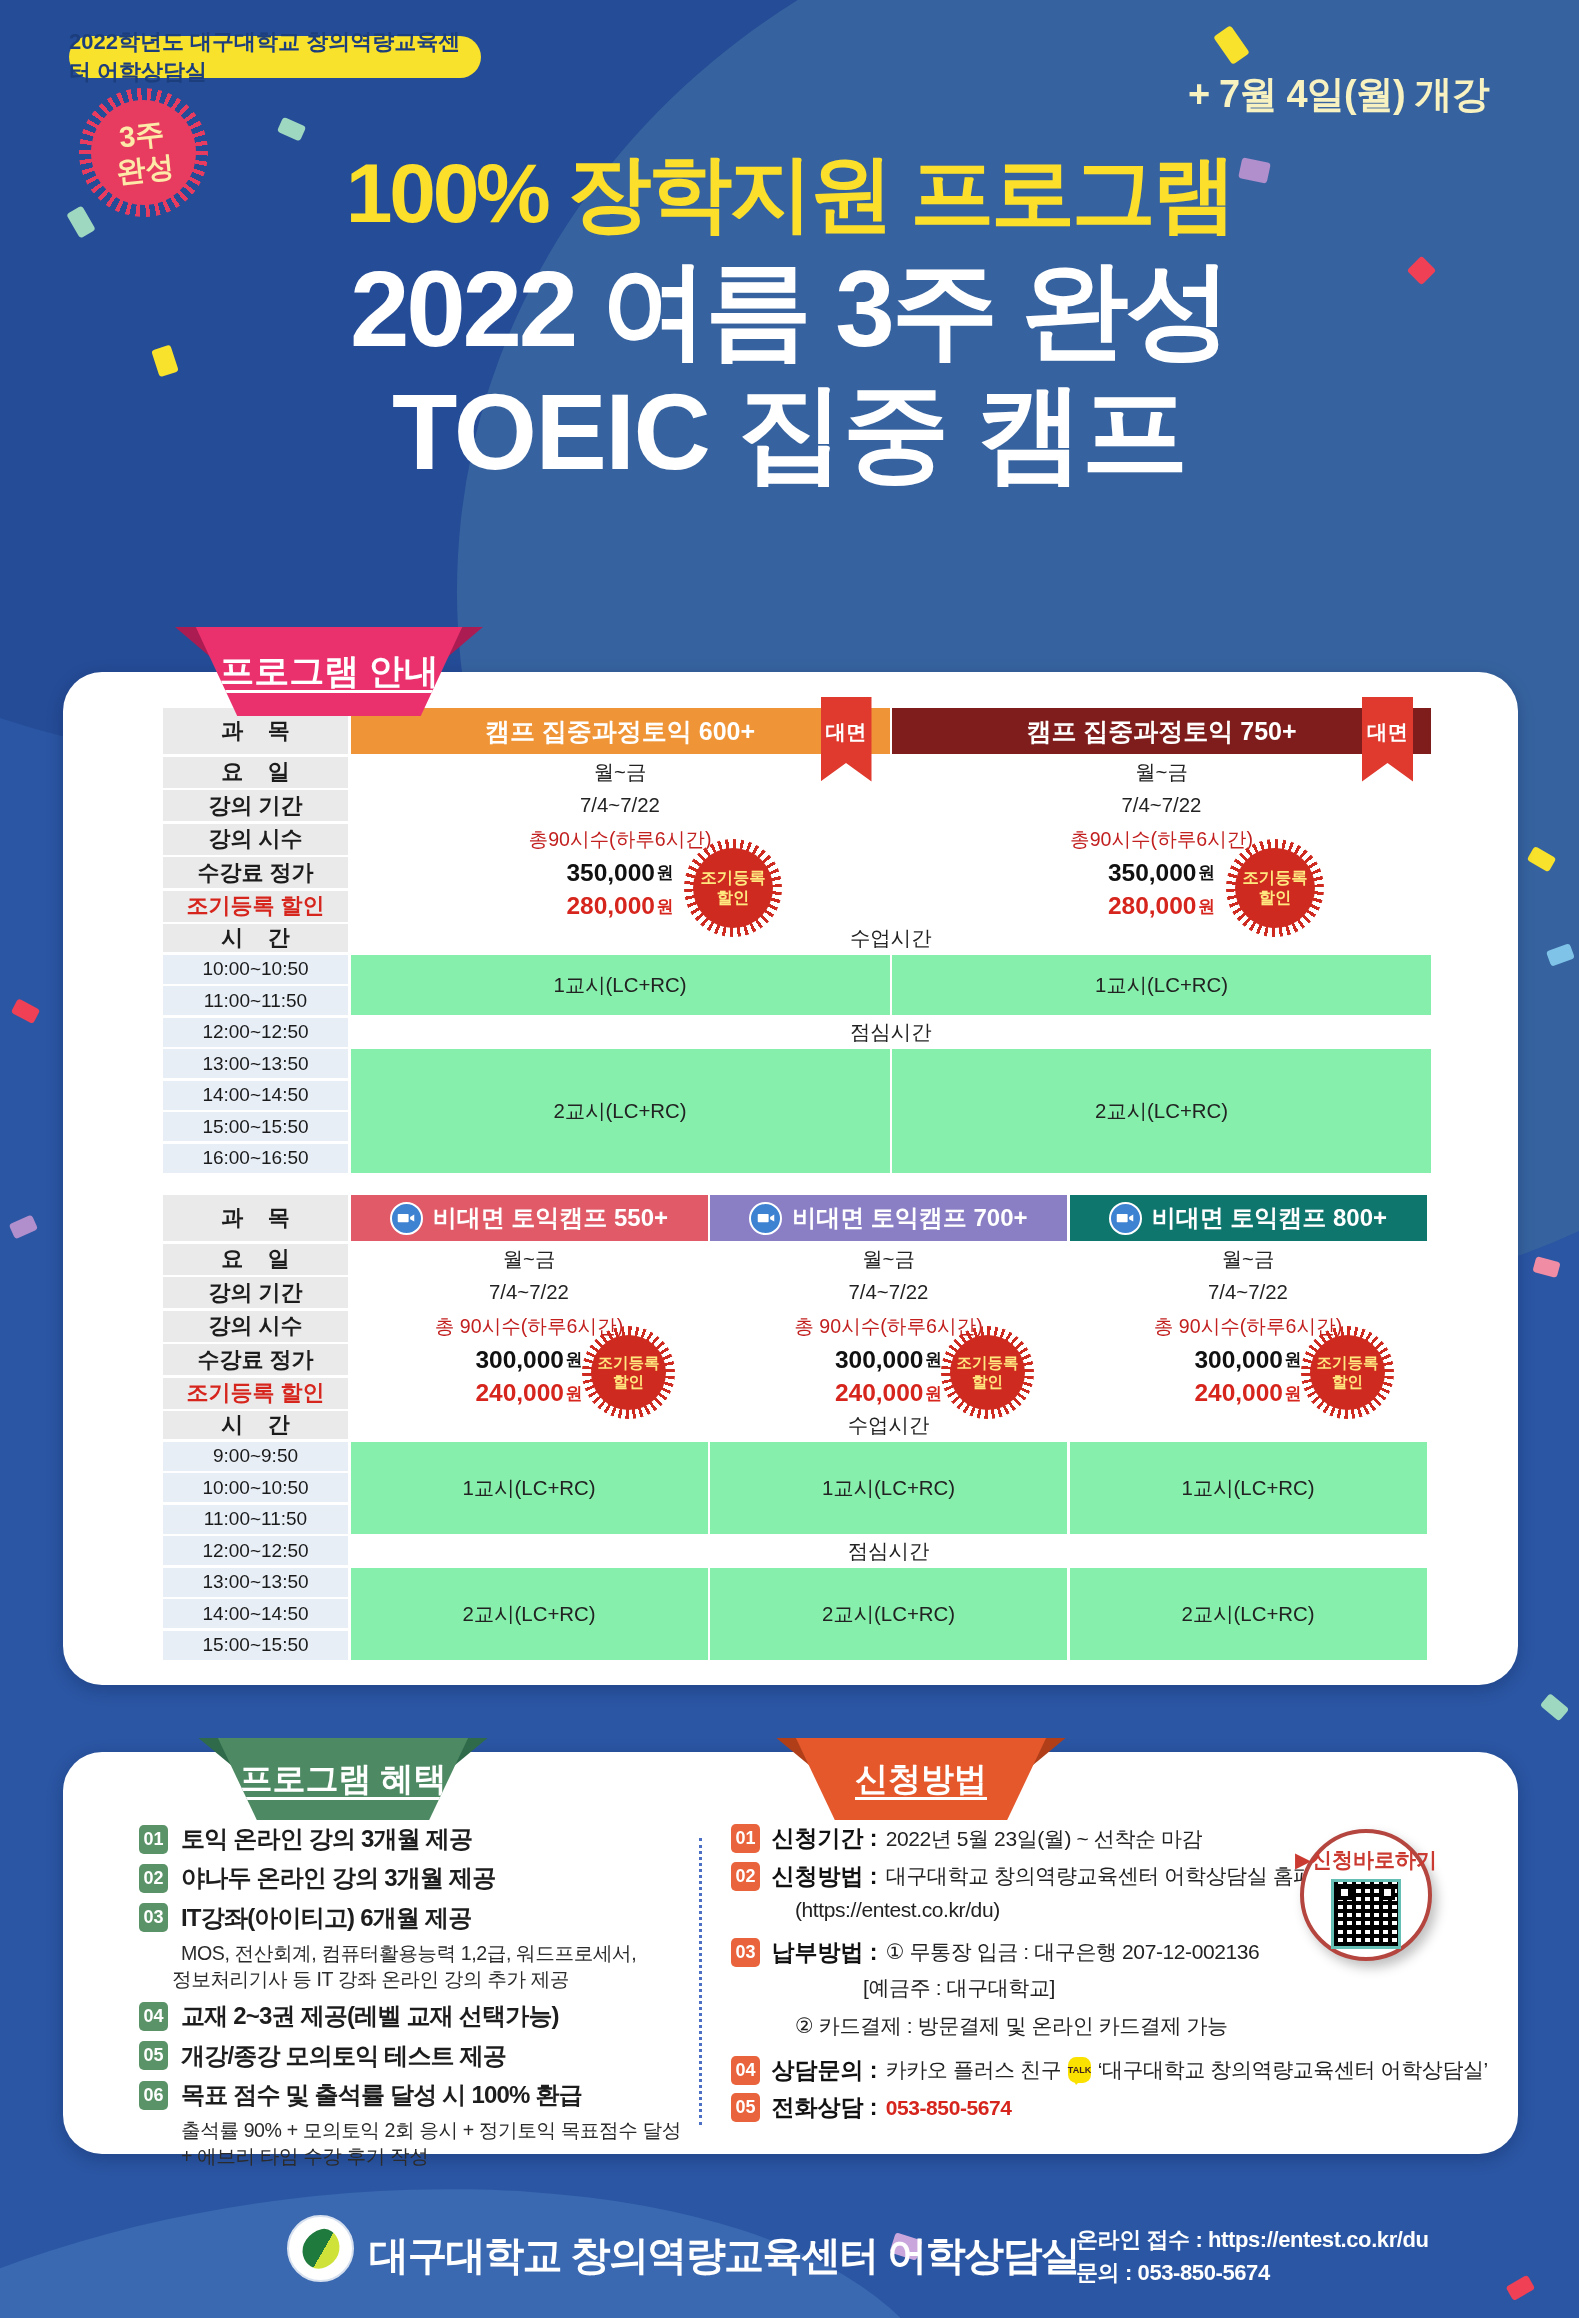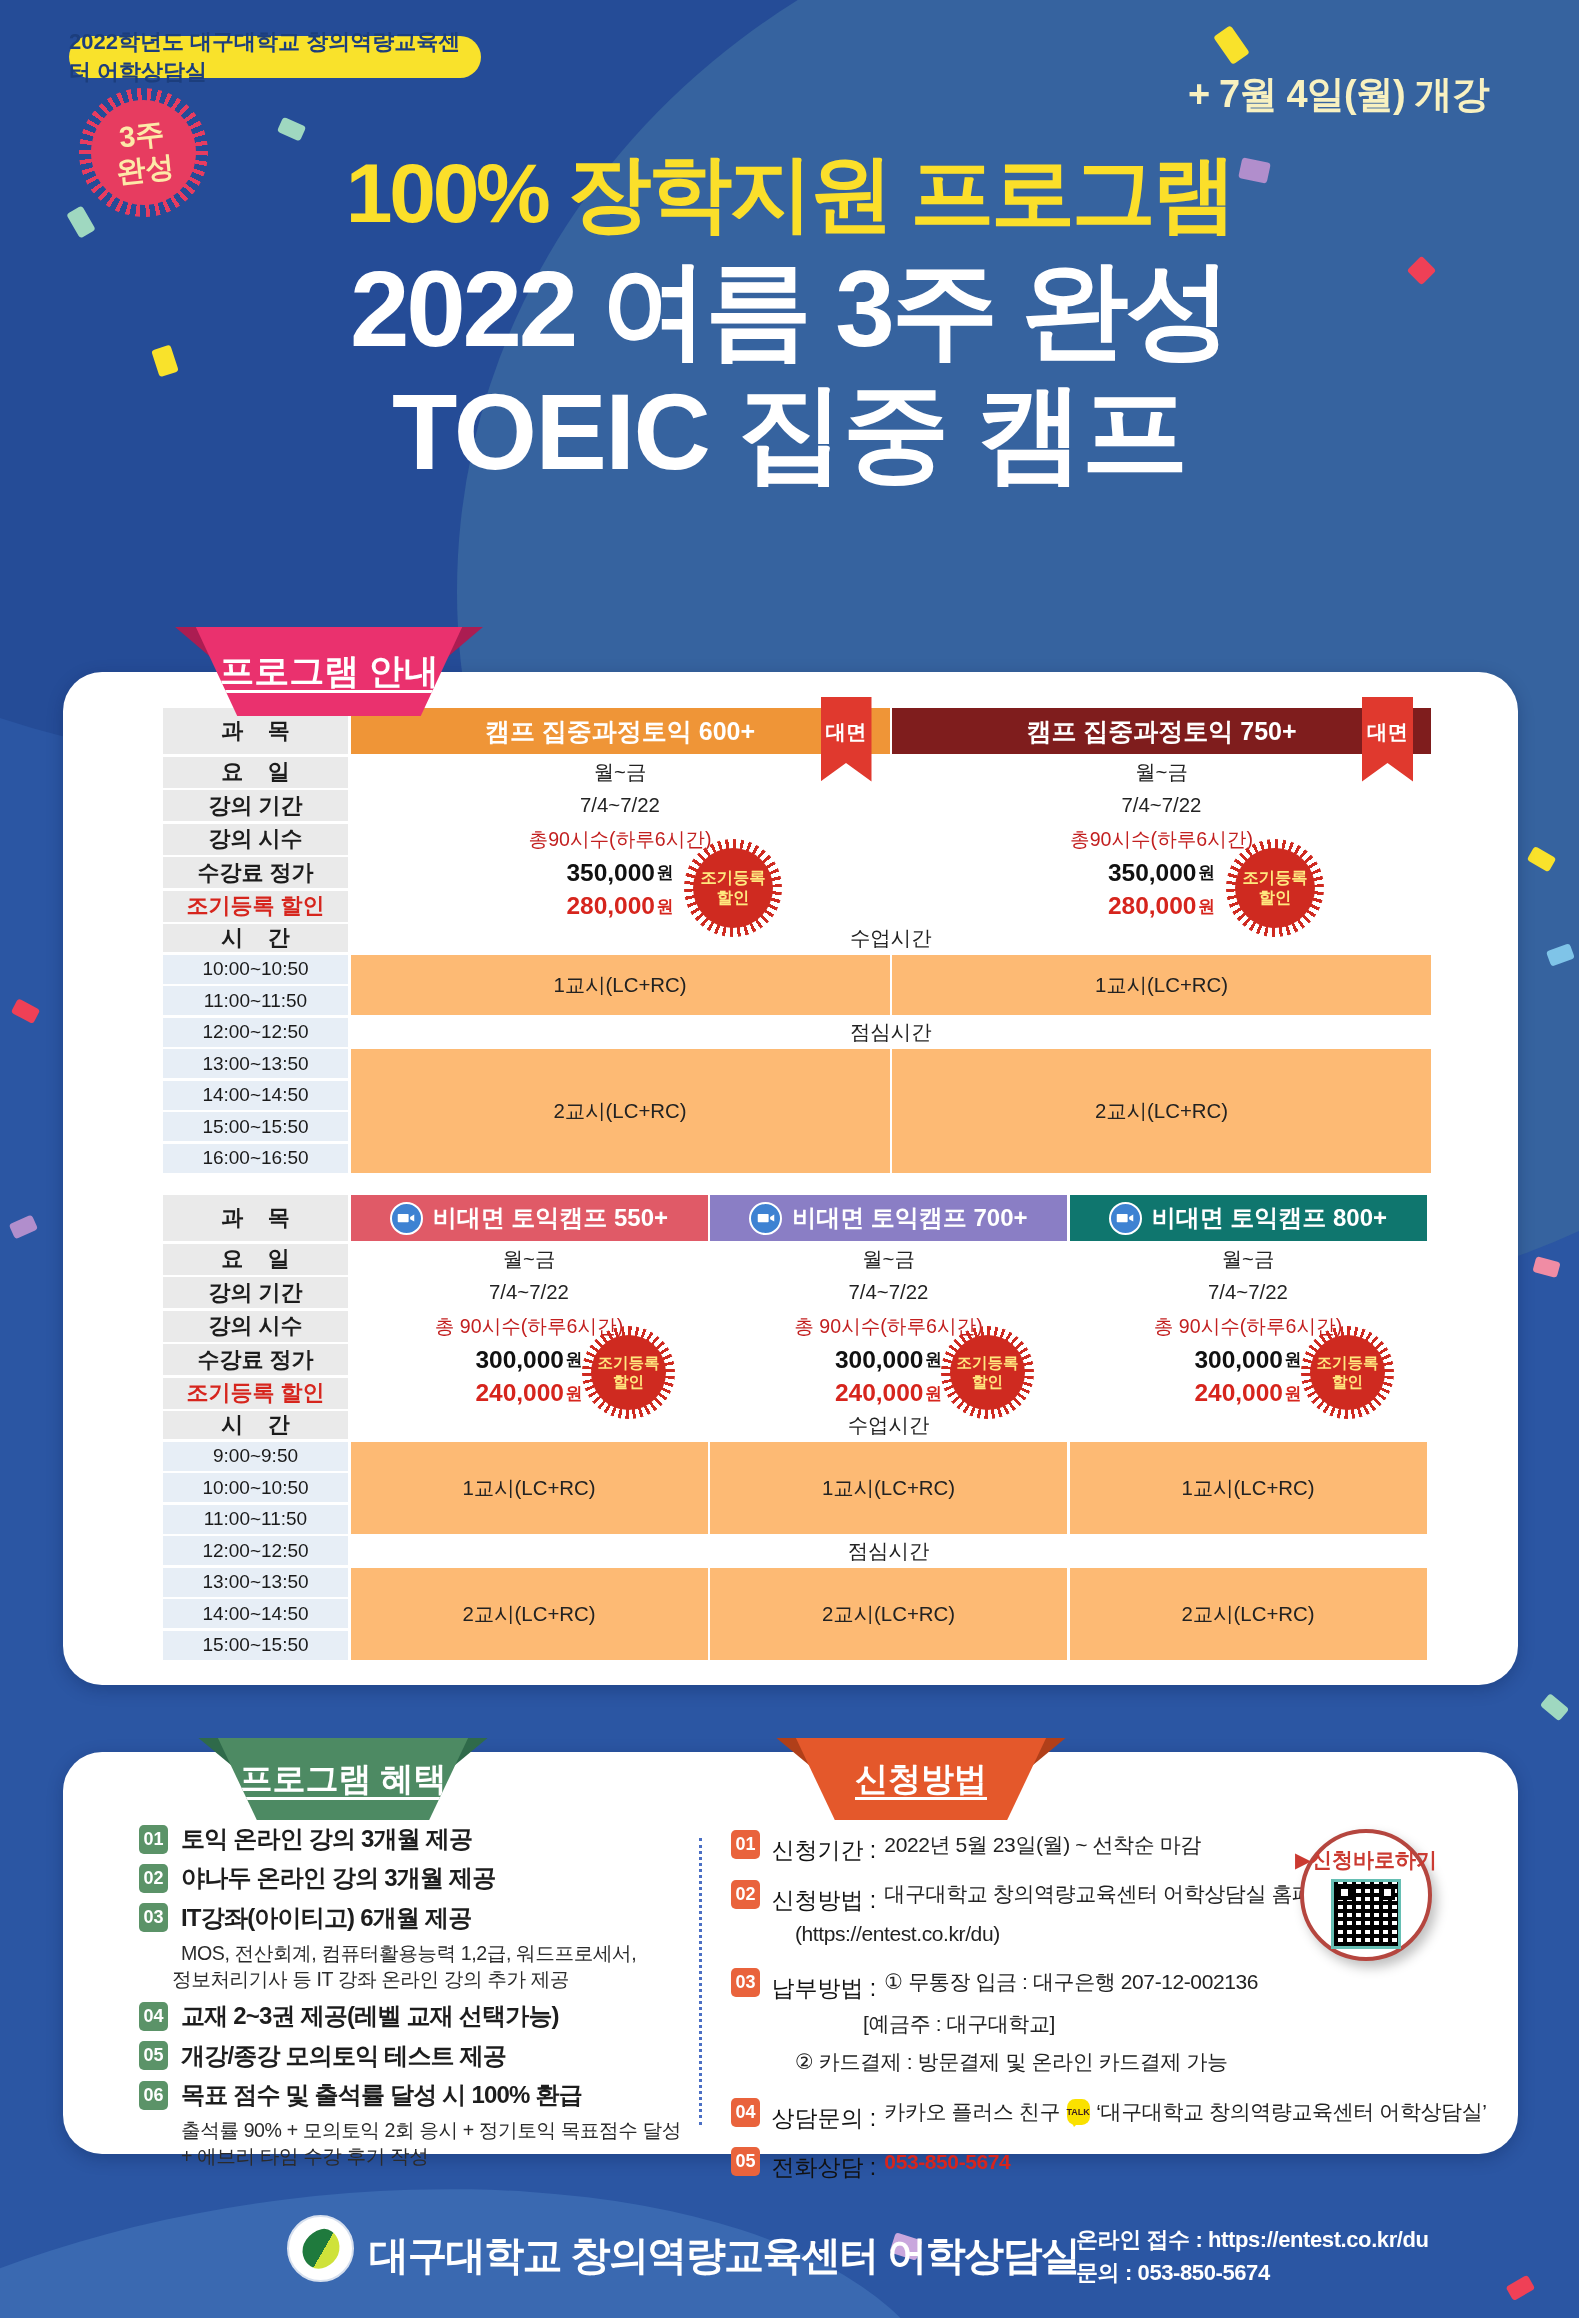--- a/index.html
+++ b/index.html
@@ -42,42 +42,42 @@
   .ribbon-orange .main{background:#e4582b;font-size:33px;}
   .ribbon-orange .fold{background:#b03f19;}
   
   .tbl{display:grid;gap:2.5px;z-index:3;}
   .t1{left:163px;top:708px;width:1263px;grid-template-columns:185px 539px 539px;grid-template-rows:46px 31px 31px 31px 31px 31px 28px repeat(7,29px);}
   .t2{left:163px;top:1195px;width:1263px;grid-template-columns:185px 357px 357px 357px;grid-template-rows:46px 31px 31px 31px 31px 31px 28px repeat(7,29px);}
   .cell{display:flex;align-items:center;justify-content:center;background:#fff;font-size:20.4px;color:#222;}
   .lc{background:#eaeaea;font-size:22px;font-weight:700;color:#1c1c1c;white-space:pre;}
   .lc.red{color:#d6251d;}
   .tc{background:#e7eef6;font-size:19px;color:#1a1a1a;}
-  .yc{background:#fdba74;}
+  .yc{background:#86efac;}
   .ch{position:relative;color:#fff;font-size:25px;font-weight:800;gap:9.8px;}
   .ch2{font-size:24px;}
   .hours{color:#c21f1f;font-size:19.6px;}
   .pricecell .big{font-weight:800;font-size:24.5px;color:#111;}
   .pricecell .won{font-size:17px;font-weight:700;color:#111;margin-left:1.6px;}
   .disc .big{color:#d6251d;}
   .disc .won{color:#d6251d;}
   .daemyeon{position:absolute;right:18px;top:-11.4px;width:51px;height:85px;background:#e0392e;clip-path:polygon(0 0,100% 0,100% 100%,50% 78%,0 100%);color:#fff;font-size:20.4px;font-weight:800;display:flex;justify-content:center;align-items:flex-start;padding-top:21px;box-sizing:border-box;z-index:4;}
   .cam{width:33px;height:33px;border-radius:50%;background:#3e82d2;border:2.5px solid #fff;display:flex;align-items:center;justify-content:center;flex:0 0 auto;box-sizing:border-box;}
   .sb{position:absolute;width:80px;height:80px;border-radius:50%;background:#cf2a20;--bc:#cf2a20;color:#ffe87f;display:flex;flex-direction:column;align-items:center;justify-content:center;font-weight:800;font-size:16.3px;line-height:1.2;z-index:6;text-align:center;}
   .sb::before{content:"";position:absolute;inset:-9px;border-radius:50%;background:repeating-conic-gradient(var(--bc) 0deg 4deg,transparent 4deg 9.47deg);z-index:-1;}
   
   .benefits{left:139px;top:1823px;width:546px;z-index:4;display:flex;flex-direction:column;gap:7.4px;}
   .apply{left:731px;top:1823px;width:588px;z-index:4;display:flex;flex-direction:column;gap:6.5px;}
   .item-row{display:flex;align-items:center;}
   .chip{width:29px;height:29px;border-radius:4.9px;color:#fff;font-size:18px;font-weight:800;display:flex;align-items:center;justify-content:center;flex:0 0 auto;}
   .chip.g{background:#5b9368;}
   .chip.o{background:#e9633c;}
   .b-title{margin-left:13px;font-size:24px;font-weight:800;color:#1d1d1d;letter-spacing:-0.8px;}
   .b-sub{margin-left:42px;font-size:19.6px;color:#2b2b2b;line-height:1.32;letter-spacing:-0.4px;}
-  .a-label{margin-left:11.4px;font-size:23px;font-weight:400;color:#111;white-space:nowrap;margin-top:12px;}
+  .a-label{margin-left:11.4px;font-size:23px;font-weight:700;color:#111;white-space:nowrap;}
   .a-val{margin-left:8.2px;font-size:21px;color:#222;white-space:nowrap;letter-spacing:-0.4px;}
   .a-val.red{color:#d6251d;font-weight:700;}
   .a-cont{font-size:21px;color:#222;letter-spacing:-0.4px;}
   .ml78{margin-left:64px;} .ml162{margin-left:132px;}
   .kakao{display:inline-flex;align-items:center;justify-content:center;width:31px;height:26px;background:#fae100;border-radius:8.2px;margin:0 6.5px;position:relative;vertical-align:middle;}
   .kakao span{font-size:9px;font-weight:800;color:#3c1e1e;}
   .kakao::after{content:"";position:absolute;left:5.7px;bottom:-5.7px;border:4.9px solid transparent;border-top-color:#fae100;border-left-width:2.5px;}
   .qr-wrap{left:1300px;top:1829px;width:132px;height:132px;background:#fff;border:4.1px solid #b5463f;border-radius:50%;z-index:5;box-shadow:4.9px 6.5px 11.4px rgba(0,0,0,.25);display:flex;flex-direction:column;align-items:center;box-sizing:border-box;padding-top:13px;}
   .qr-label{color:#cb3a31;font-size:21px;font-weight:800;white-space:nowrap;}
   .qr{width:70px;height:70px;border:3.3px solid #66bfb4;margin-top:4.9px;background-image:repeating-linear-gradient(0deg,#000 0 4.1px,transparent 4.1px 8.2px),repeating-linear-gradient(90deg,#000 0 4.1px,#fff 4.1px 9px);position:relative;box-sizing:border-box;}

